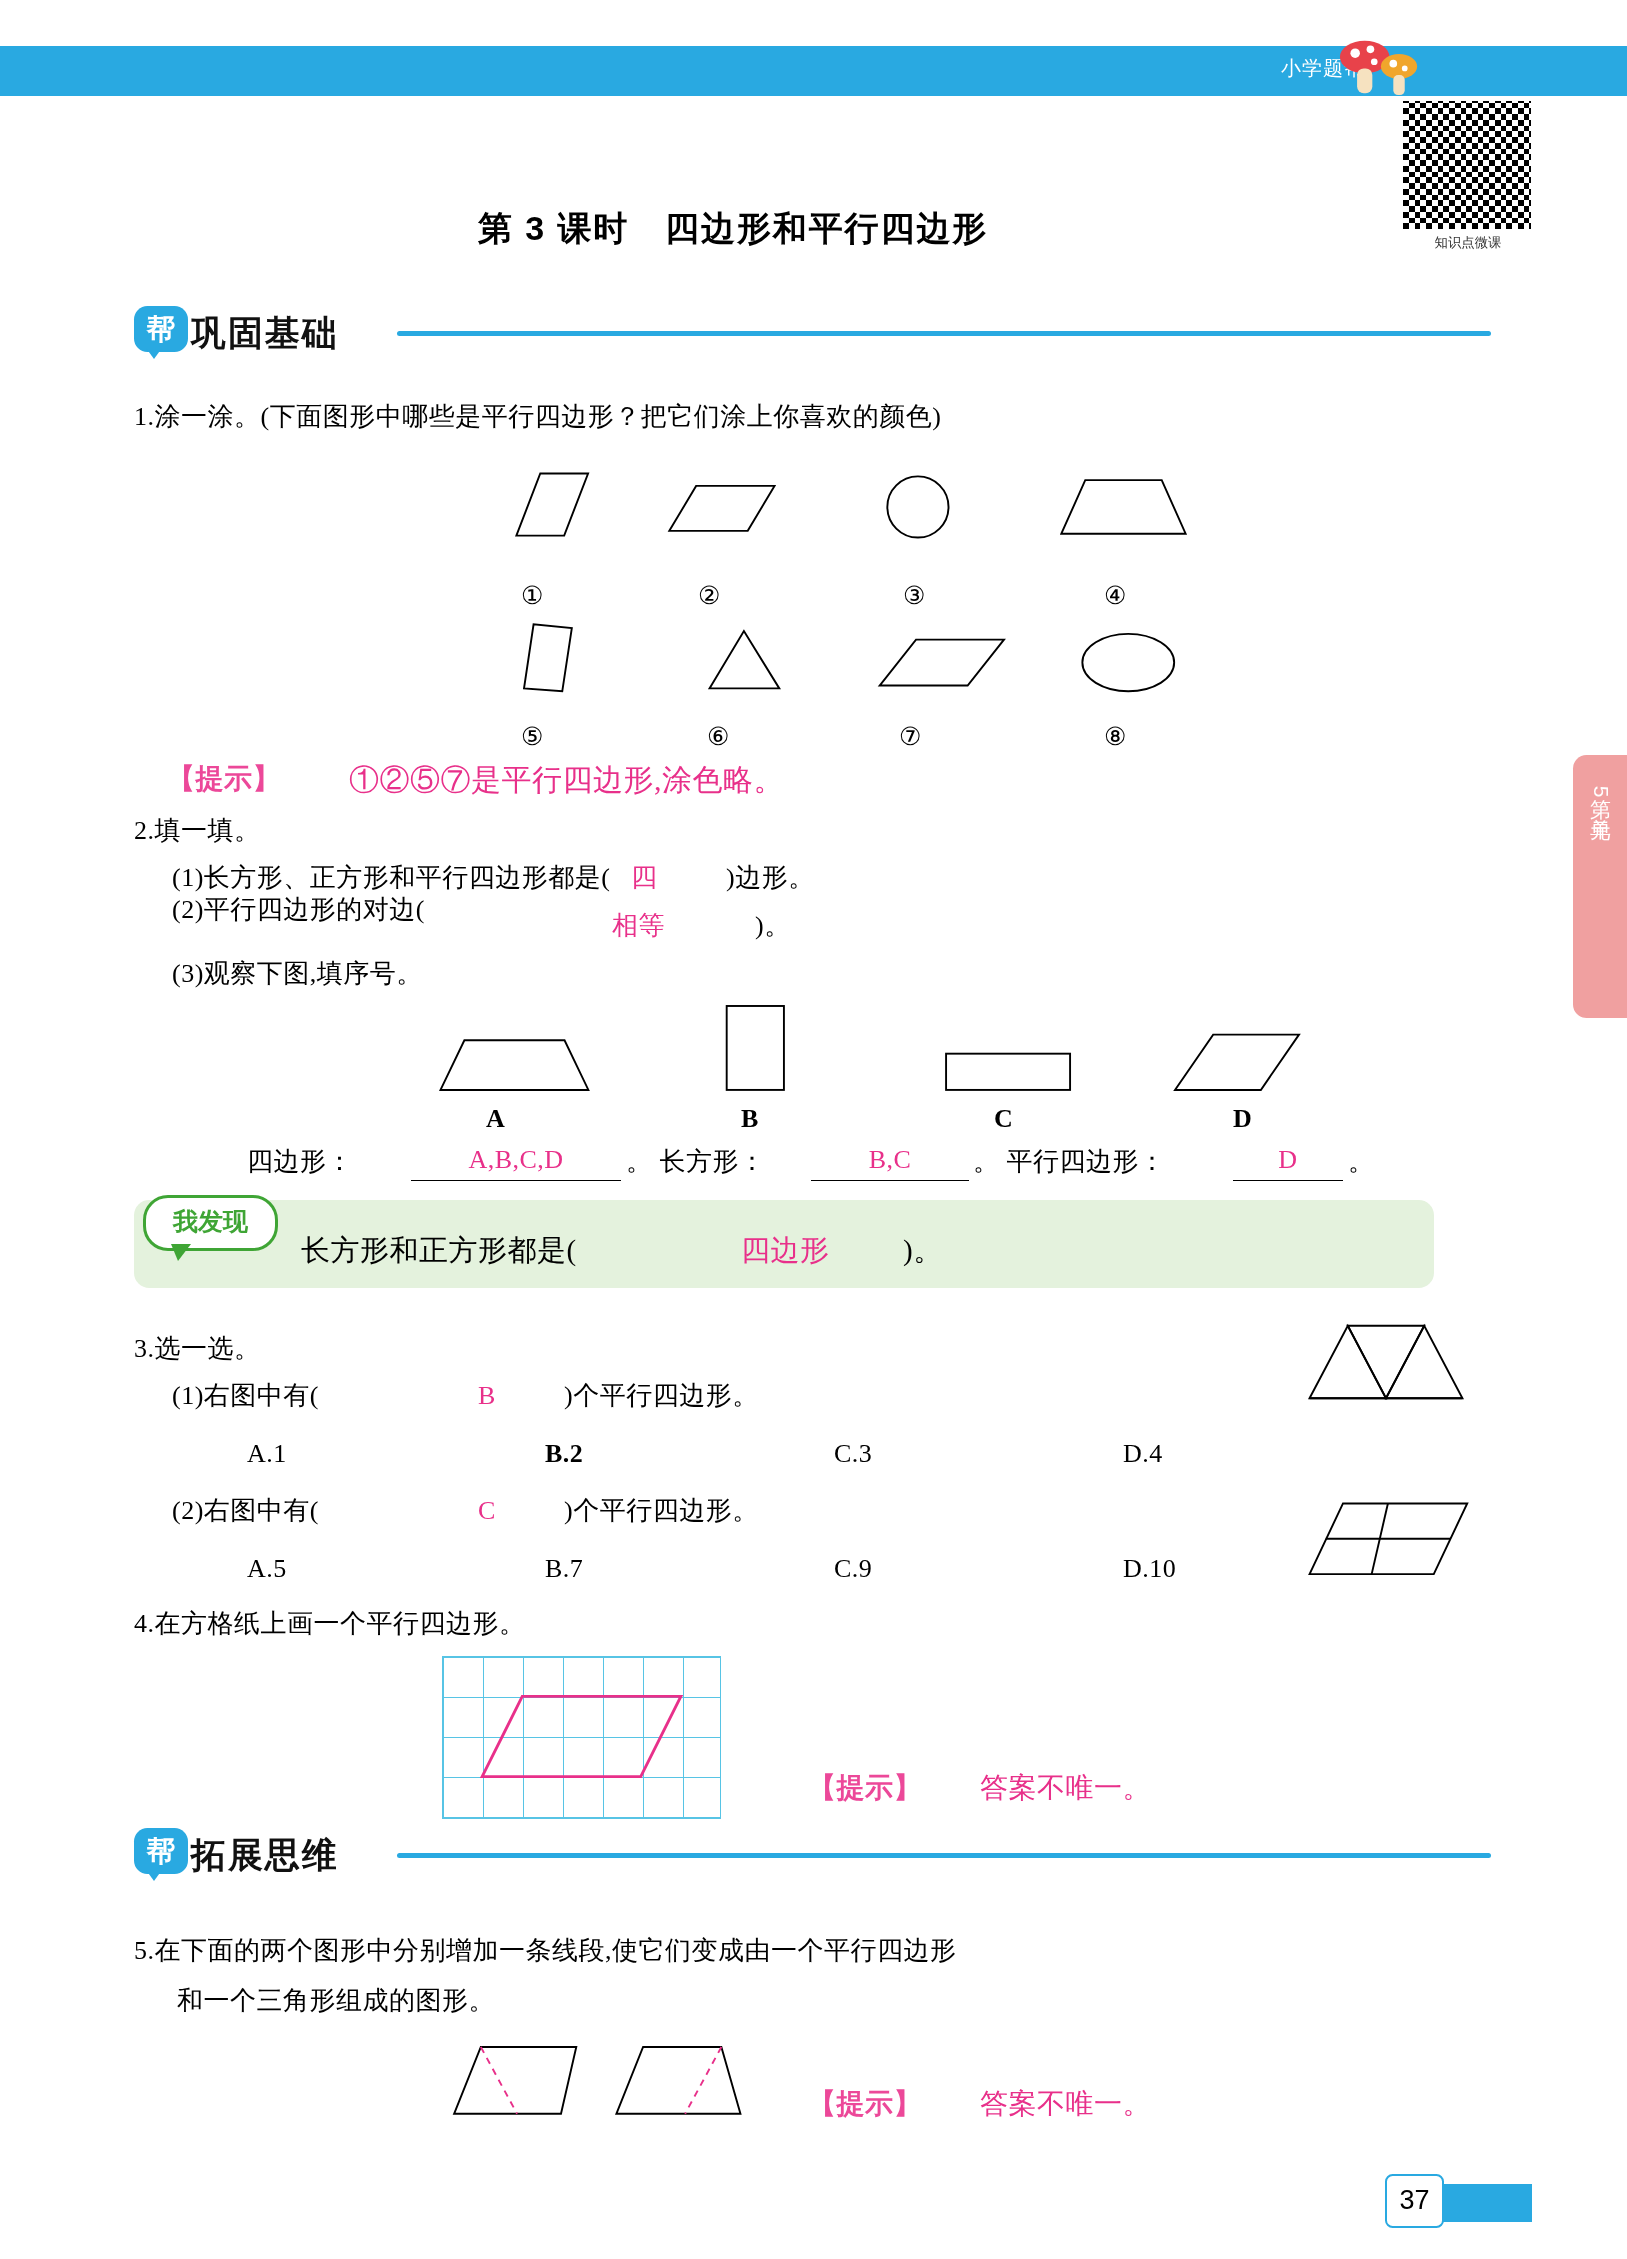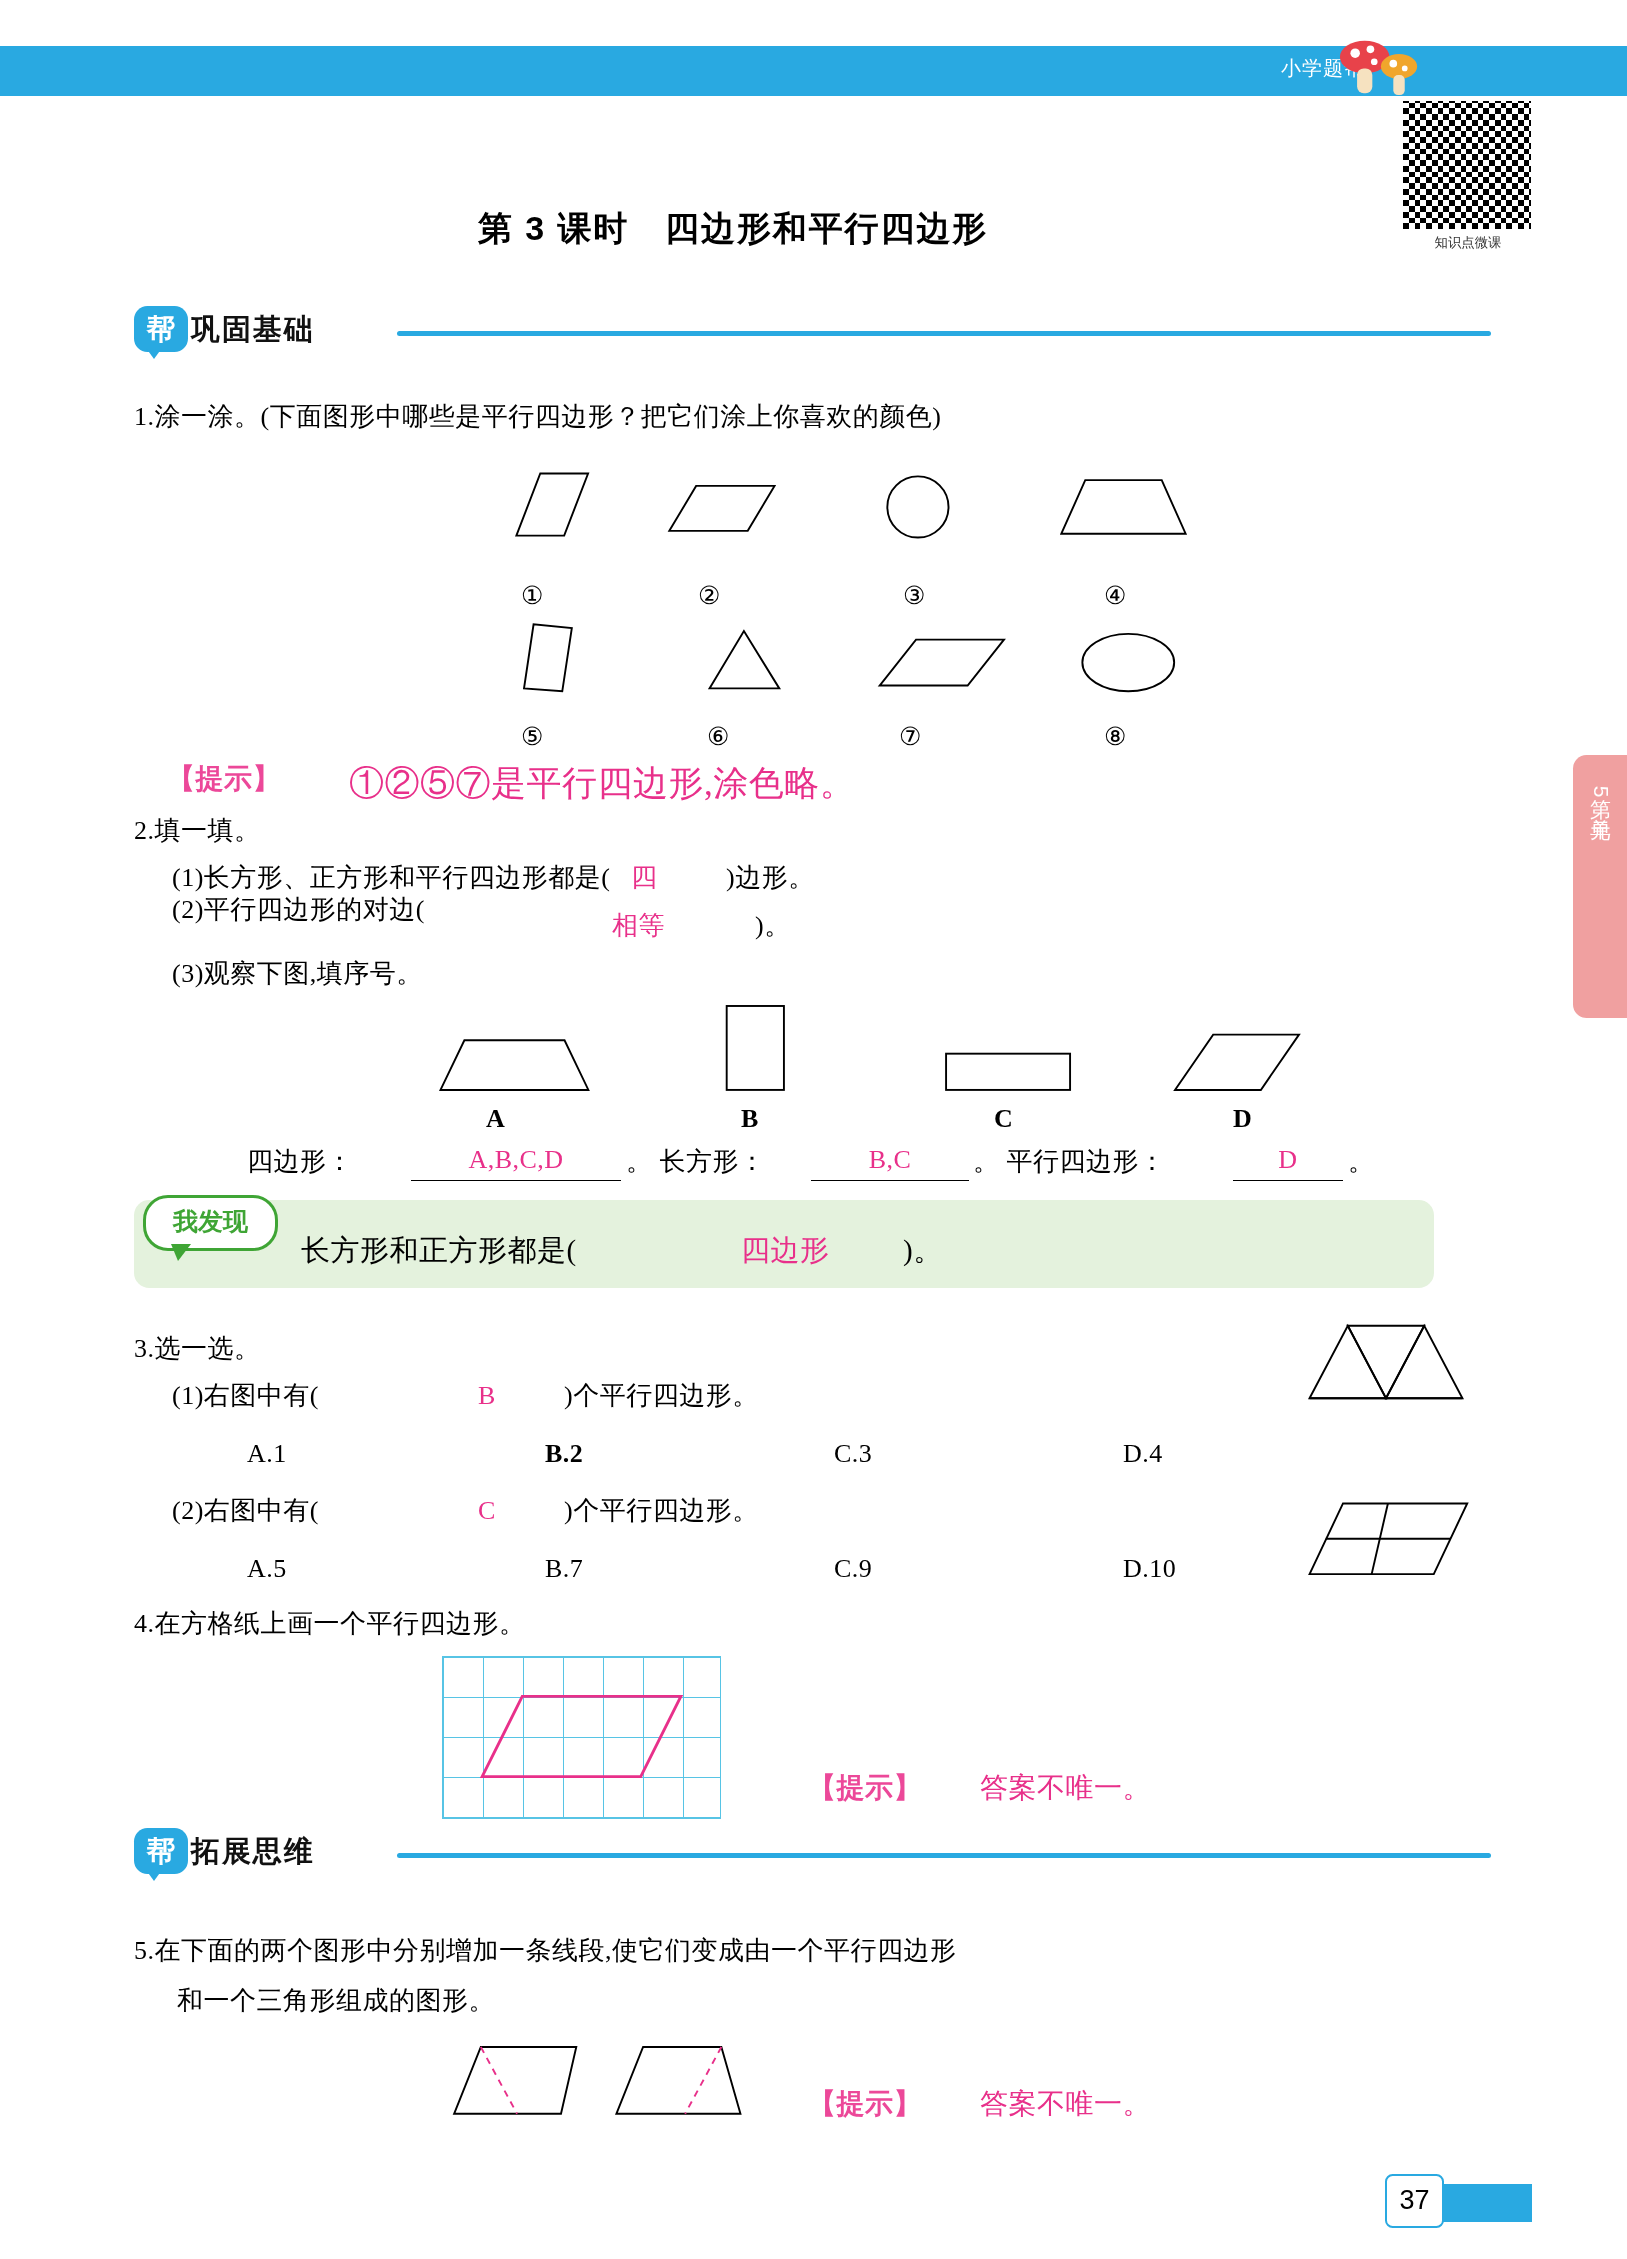--- a/index.html
+++ b/index.html
@@ -66,21 +66,21 @@
     text-align:center;line-height:46px;
     font-family:"Liberation Sans","DejaVu Sans",sans-serif;
   }
   .sec .bubble:after{
     content:"";position:absolute;left:11.5px;top:42px;
     border-left:8.6px solid transparent;border-right:8.6px solid transparent;
     border-top:11.5px solid #29a9e1;
   }
   .sec .txt{
     position:absolute;left:57px;top:3.8px;
-    font-size:29px;font-weight:bold;color:#111;letter-spacing:1.9px;
+    font-size:35px;font-weight:bold;color:#111;letter-spacing:1.9px;
     font-family:"Liberation Sans","DejaVu Sans",sans-serif;
   }
   .sec .rule2{
     position:absolute;top:25px;height:4.8px;background:#29a9e1;border-radius:2.9px;
   }
 
   
   .t{position:absolute;font-size:26px;line-height:1.55;letter-spacing:0.5px;white-space:nowrap;}
   .ans{color:#e8308a;}
   .hint-label{color:#ec4899;font-weight:bold;}
@@ -179,21 +179,21 @@
     <polygon points="262,85 298,25 335,85" fill="none" stroke="#000" stroke-width="2"></polygon>
     <polygon points="440,82 478,34 570,34 532,82" fill="none" stroke="#000" stroke-width="2"></polygon>
     <ellipse cx="700" cy="58" rx="48" ry="30" fill="none" stroke="#000" stroke-width="2"></ellipse>
   </svg>
   <div class="num" style="left:521px;top:722px;">⑤</div>
   <div class="num" style="left:707px;top:722px;">⑥</div>
   <div class="num" style="left:899px;top:722px;">⑦</div>
   <div class="num" style="left:1104px;top:722px;">⑧</div>
 
   <div class="t hint-label" style="left:167px;top:757px;font-size:28px;">【提示】</div>
-  <div class="t ans" style="left:349px;top:757px;font-size:35px;">①②⑤⑦是平行四边形,涂色略。</div>
+  <div class="t ans" style="left:349px;top:757px;font-size:30px;">①②⑤⑦是平行四边形,涂色略。</div>
 
   <div class="t" style="left:134px;top:811px;">2.填一填。</div>
   <div class="t" style="left:172px;top:858px;">(1)长方形、正方形和平行四边形都是(</div>
   <div class="t ans" style="left:631px;top:858px;">四</div>
   <div class="t" style="left:726px;top:858px;">)边形。</div>
 
   <div class="t" style="left:172px;top:890px;">(2)平行四边形的对边(</div>
   <div class="t ans" style="left:612px;top:906px;">相等</div>
   <div class="t" style="left:755px;top:906px;">)。</div>
 

